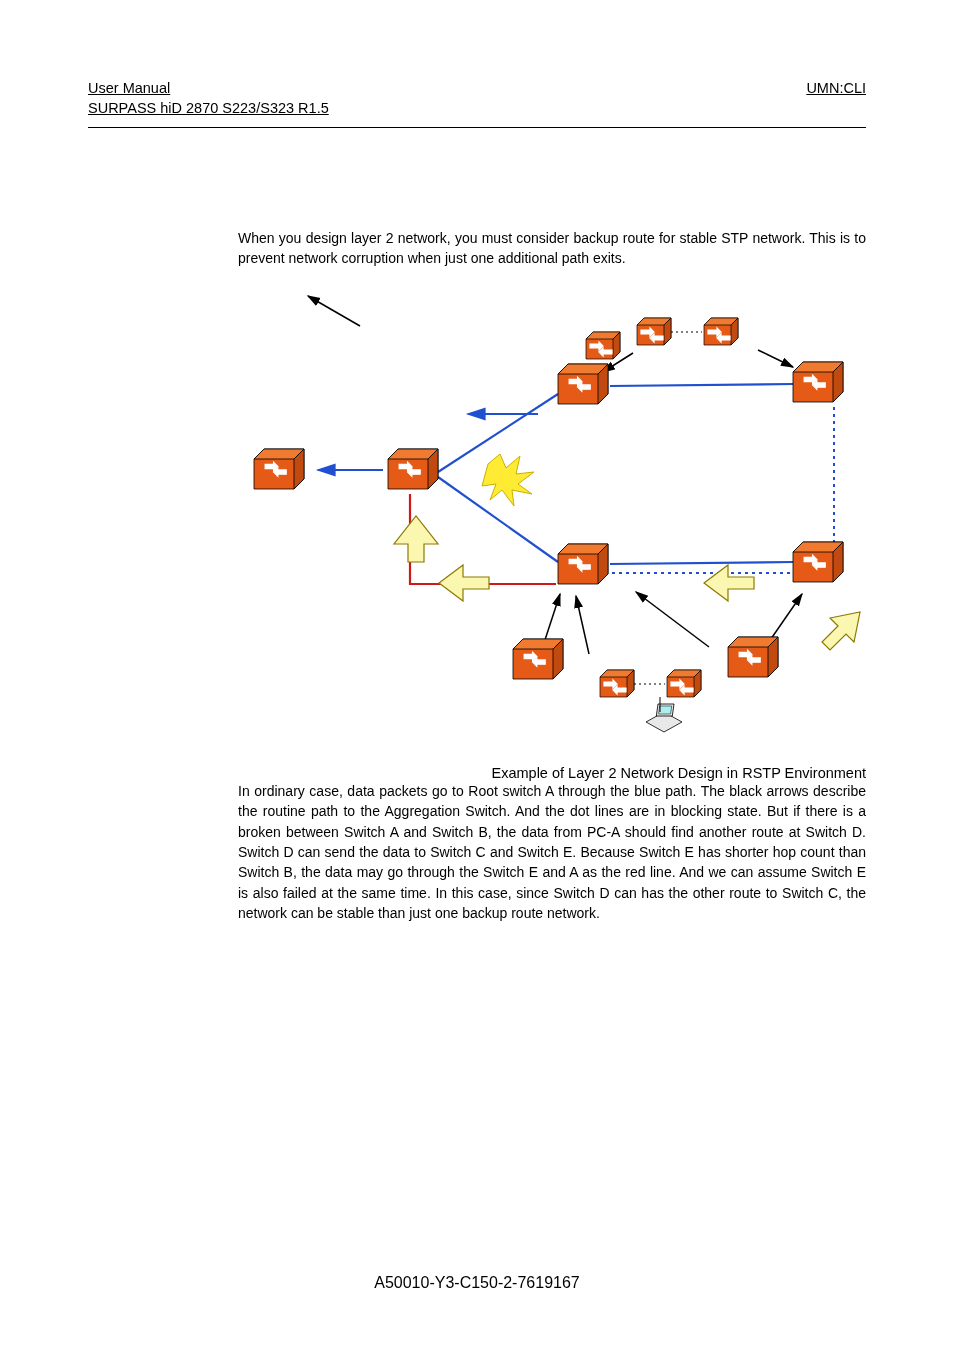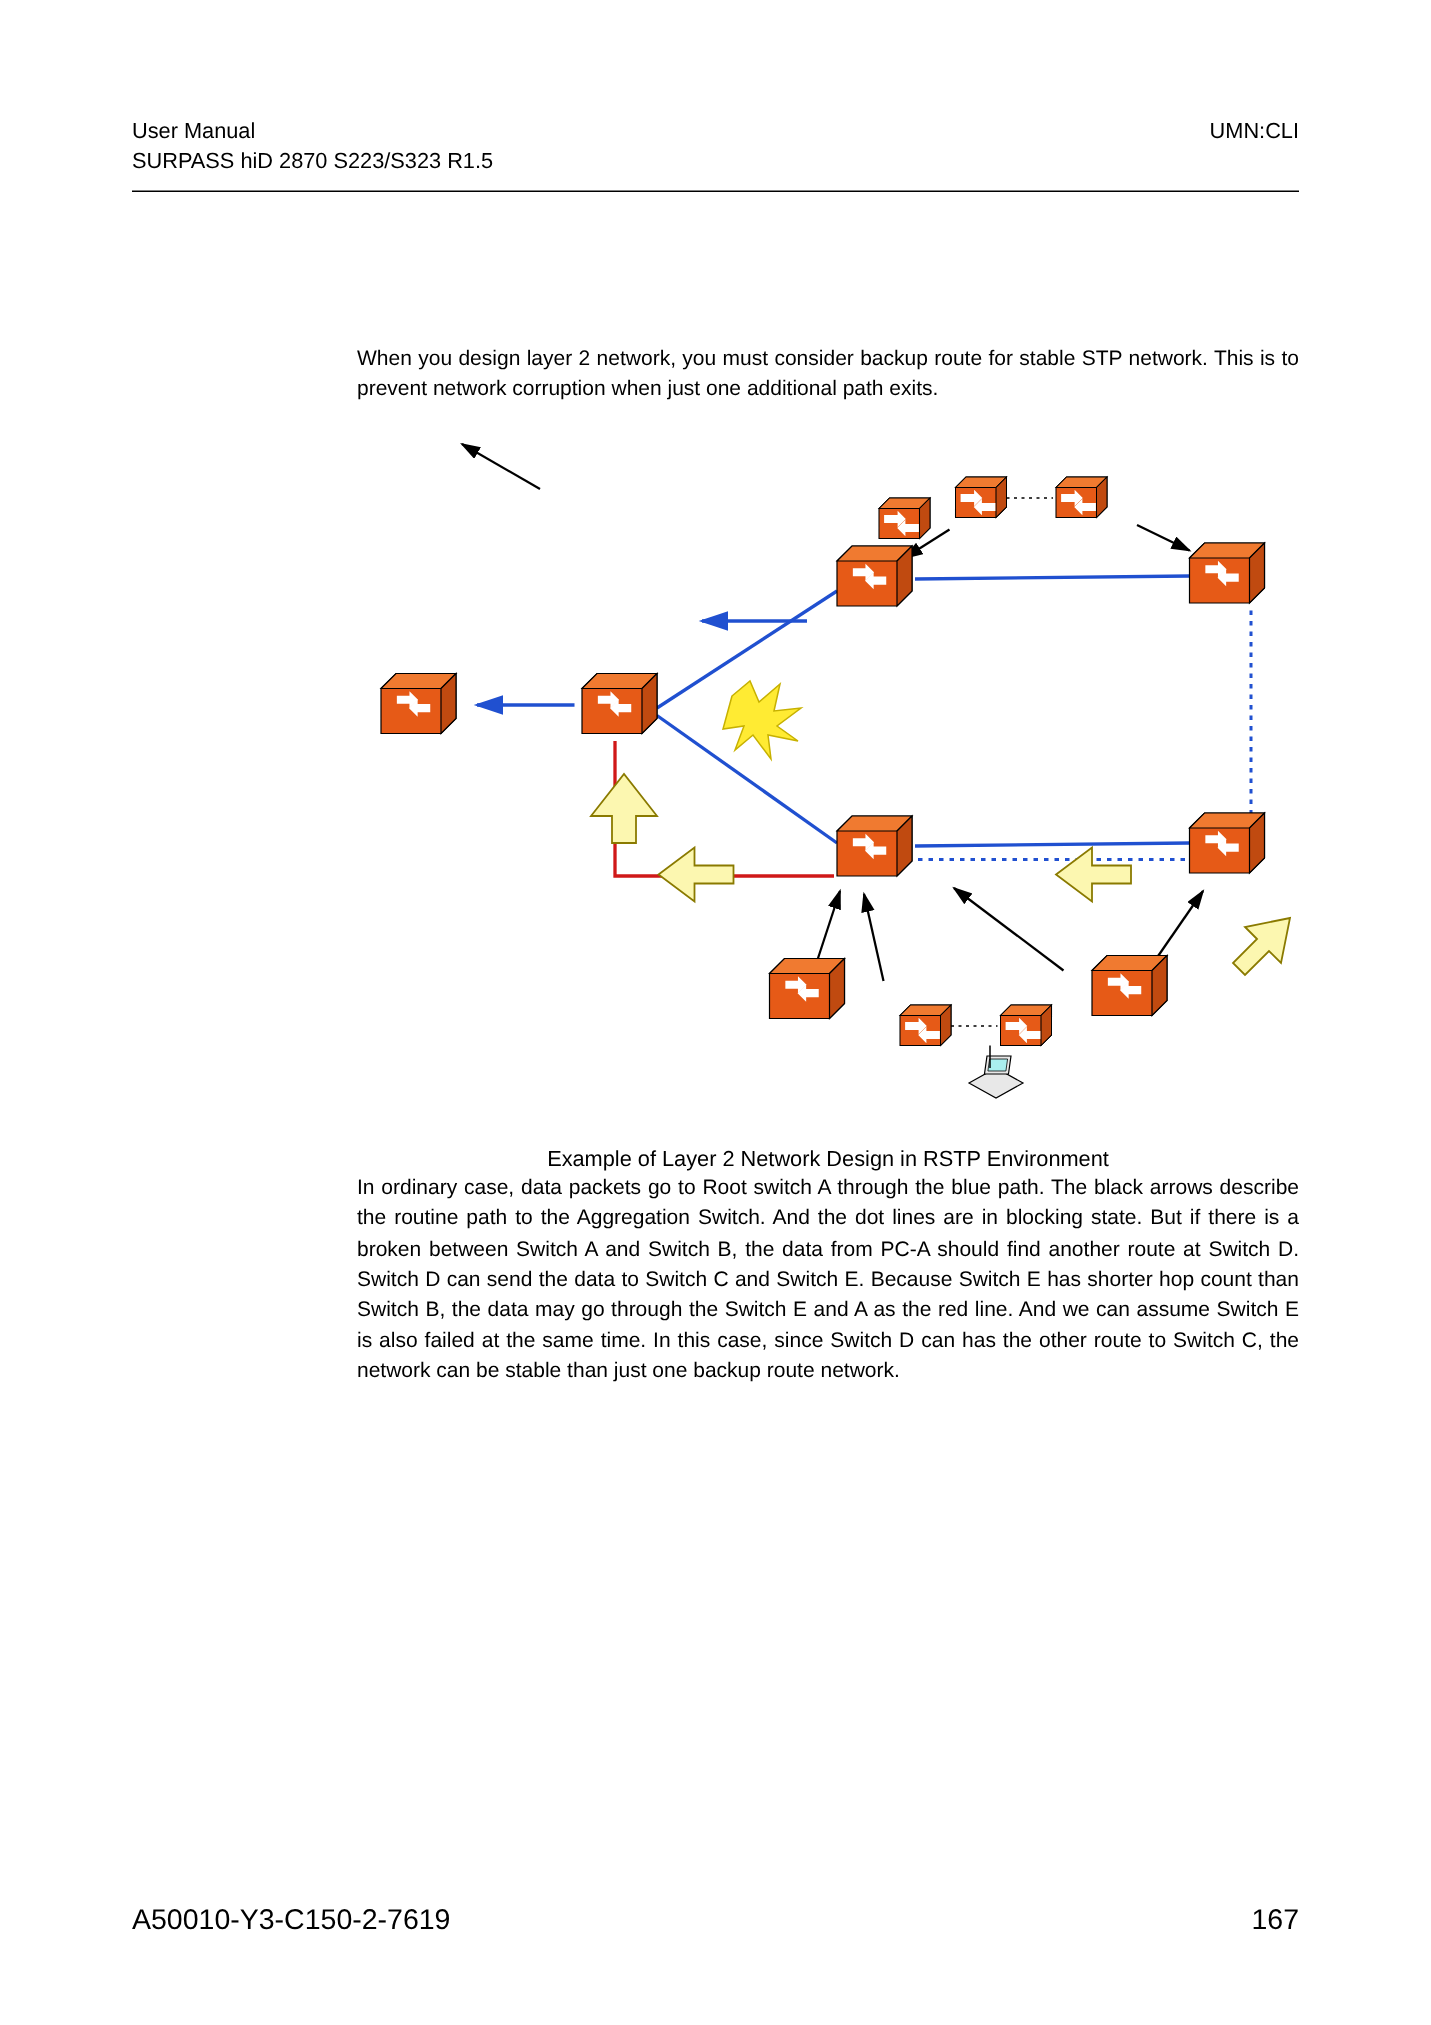--- a/index.html
+++ b/index.html
@@ -10,20 +10,21 @@
     font-family: Arial, Helvetica, sans-serif;
     color: #000;
     position: relative;
     padding: 78px 88px 0 88px;
   }
   .header-row {
     display: flex;
     justify-content: space-between;
     font-size: 14.5px;
     line-height: 1.4;
+    text-decoration: underline;
   }
   .header-left { text-align: left; }
   .header-right { text-align: center; }
   .header-rule {
     border: none;
     border-top: 1.5px solid #000;
     margin-top: 8px;
   }
   .content-block {
     margin-left: 150px;
@@ -35,33 +36,33 @@
     text-align: justify;
   }
   .figure-wrap {
     margin-top: 26px;
     width: 628px;
     height: 445px;
     position: relative;
   }
   .figure-wrap svg { position: absolute; top: 0; left: 0; }
   .caption {
-    text-align: center;
+    text-align: right;
     font-size: 14.5px;
     margin-top: 26px;
   }
   .para2-wrap { }
   .footer {
     position: absolute;
     bottom: 58px;
     left: 88px;
     right: 88px;
     display: flex;
-    justify-content: space-between;
-    font-size: 19px;
+    justify-content: center;
+    font-size: 16px;
   }
 </style>
 </head>
 <body>
 
 <div class="header-row">
   <div class="header-left">
     <div>User  Manual</div>
     <div>SURPASS hiD 2870 S223/S323 R1.5</div>
   </div>

